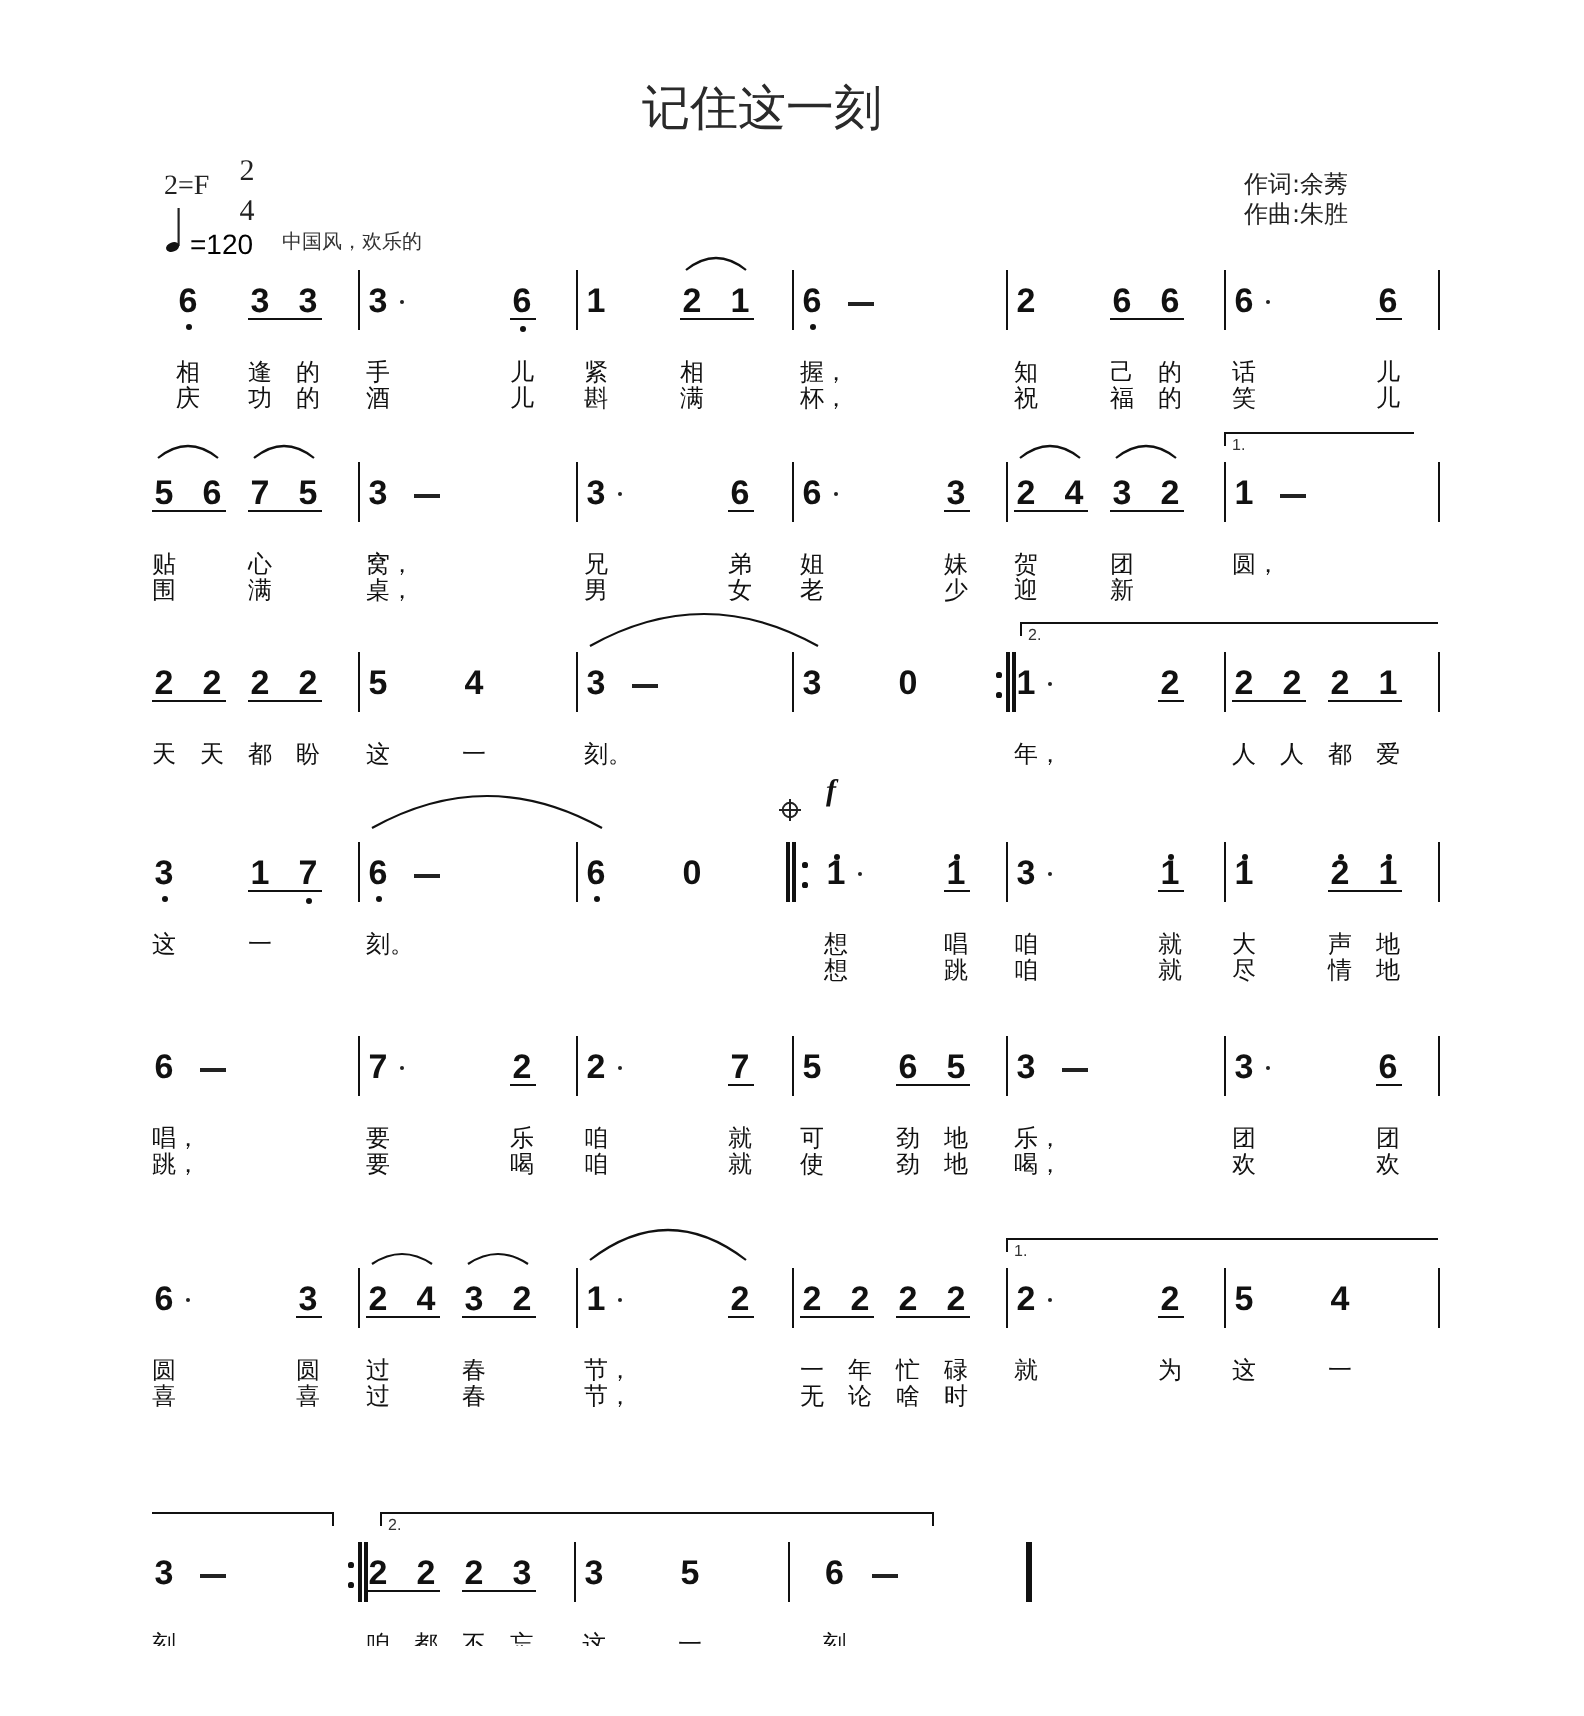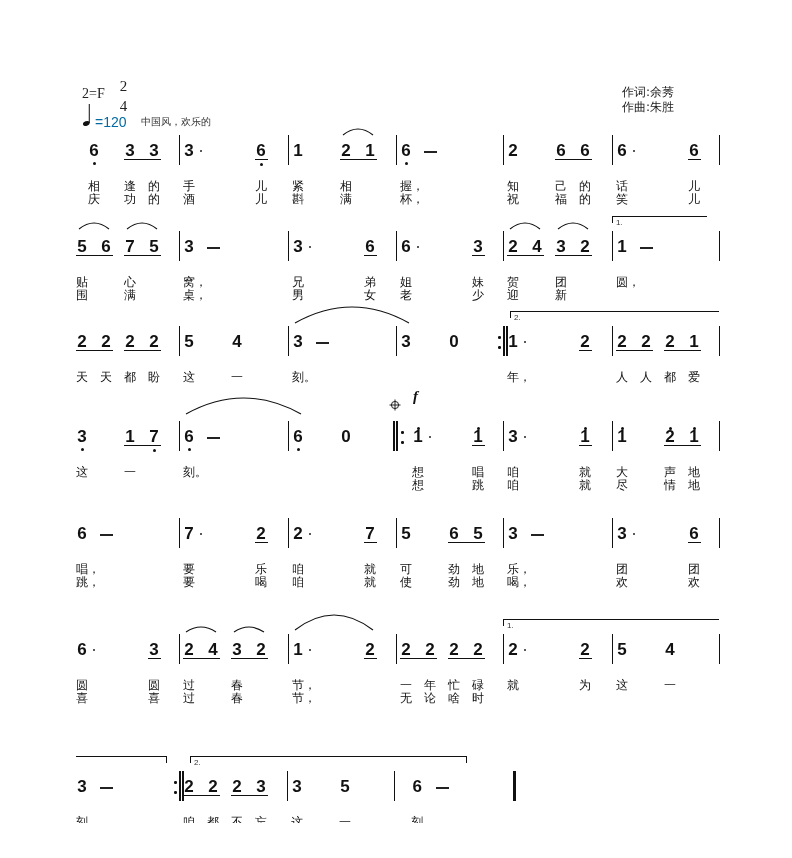--- a/index.html
+++ b/index.html
@@ -14,21 +14,21 @@
     font-family: "DejaVu Sans", sans-serif;
   }
   #key { position: absolute; left: 82px; top: 86px; font-size: 14px; line-height: 16px;
          font-family: "Liberation Serif", serif; color: #222; }
   .ts { position: absolute; left: 118px; font-size: 15px; line-height: 16px; width: 11px; text-align: center;
         font-family: "Liberation Serif", serif; color: #222; }
   #ts-top { top: 78px; }
   #ts-bottom { top: 98px; }
   #tempo-note { position: absolute; left: 82px; top: 103px; width: 10px; height: 24px; }
   #tempo-value { position: absolute; left: 95px; top: 114px; font-size: 14px; line-height: 16px;
-                 font-family: "Liberation Sans", sans-serif; color: #0369a1; }
+                 font-family: "Liberation Sans", sans-serif; color: #000000; }
   #tempo-expr { position: absolute; left: 141px; top: 116px; font-size: 10px; line-height: 12px; color: #333;
                 white-space: nowrap; }
   #credits { position: absolute; left: 622px; top: 85px; font-size: 12px; line-height: 15px; color: #222; }
   #credits div { white-space: nowrap; }
   #coda { position: absolute; left: 389px; top: 399px; width: 12px; height: 12px; }
   #dyn { position: absolute; left: 413px; top: 388px; font-size: 15px; line-height: 16px;
          font-family: "Liberation Serif", serif; font-style: italic; font-weight: bold; color: #111; }
 
   #score { position: absolute; left: 0; top: 0; width: 792px; height: 858px; }
   #slur-layer { position: absolute; left: 0; top: 0; width: 792px; height: 858px; pointer-events: none; }
@@ -48,20 +48,21 @@
   .volta.hr { border-right: 1.2px solid #111; }
   .volta-label { position: absolute; font-size: 8px; line-height: 9px; color: #333;
                  font-family: "Liberation Sans", sans-serif; }
   #mask { position: absolute; left: 0; top: 823px; width: 792px; height: 35px; background: #ffffff; }
 </style>
 </head>
 <body>
 
 <div id="page">
 
+  <div id="title">记住这一刻</div>
 
   <div id="key">2=F</div>
   <div id="ts-top" class="ts">2</div>
   <div id="ts-bottom" class="ts">4</div>
 
   <svg id="tempo-note" viewBox="0 0 10 24">
     <line x1="7.3" y1="1" x2="7.3" y2="20" stroke="#222" stroke-width="1.1"></line>
     <ellipse cx="4.3" cy="20.5" rx="3.4" ry="2.3" transform="rotate(-20 4.3 20.5)" fill="#111"></ellipse>
   </svg>
   <div id="tempo-value">=120</div>

